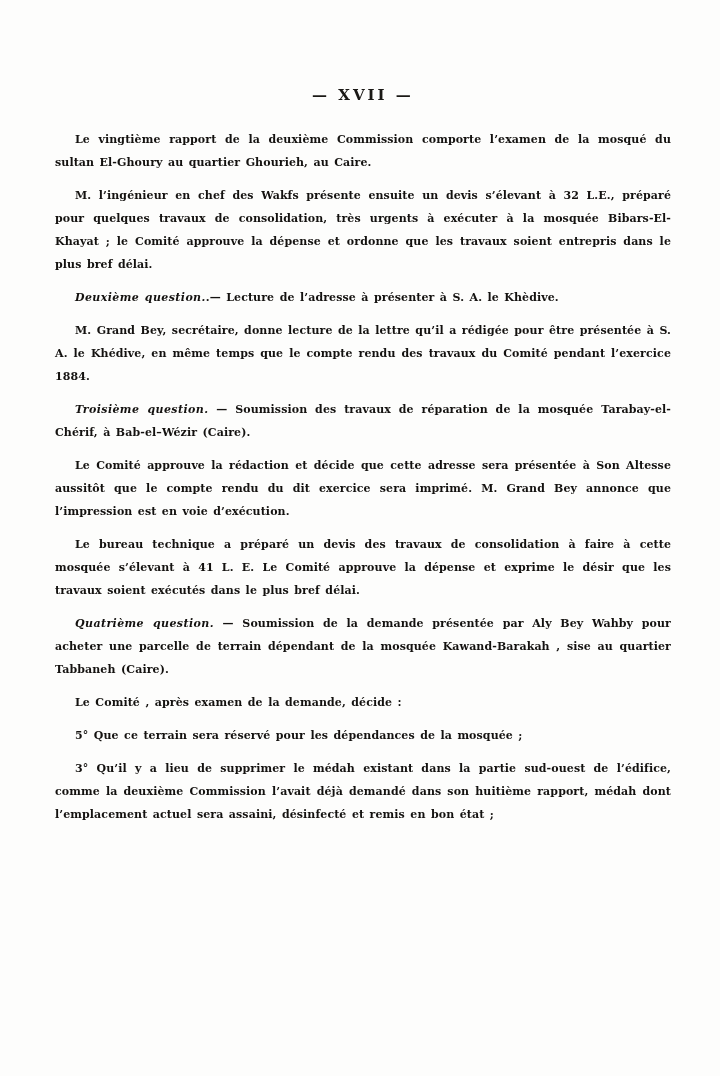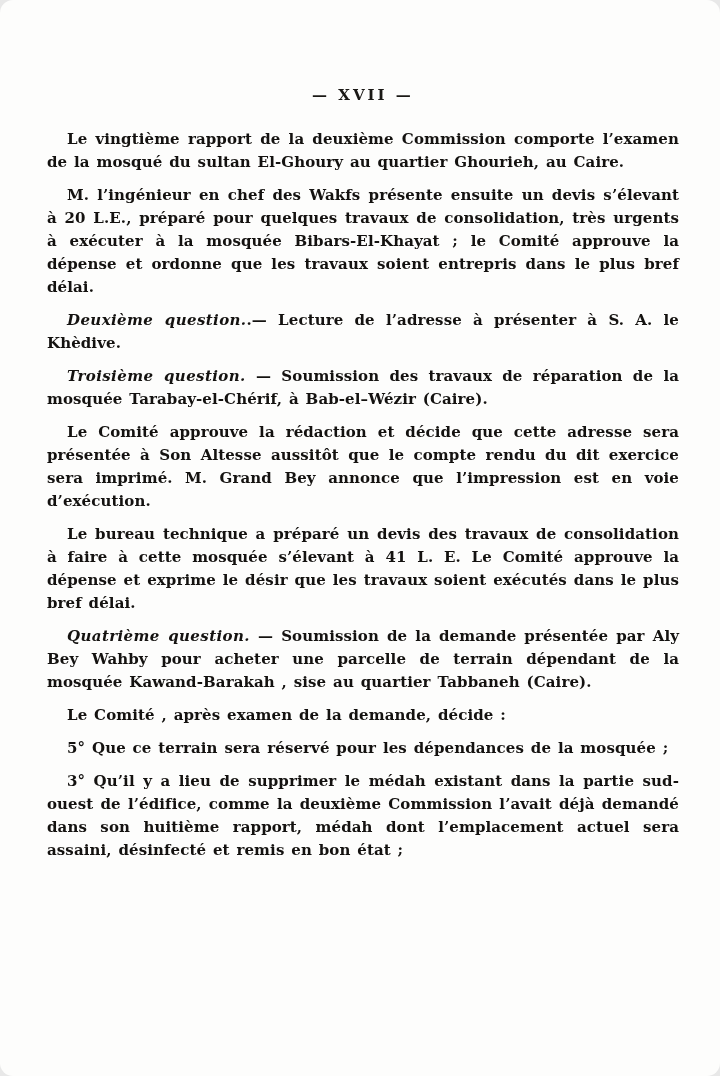--- a/index.html
+++ b/index.html
@@ -9,39 +9,38 @@
     font-family: "DejaVu Serif", "Liberation Serif", serif;
   }
   .page {
     position: relative;
     width: 720px;
     height: 1076px;
     margin: 0 auto;
     background: #fdfdfc;
     color: #141210;
     overflow: hidden;
-    border-radius: 13px;
   }
   .content {
     position: absolute;
     left: 47px;
     top: 86px;
     width: 632px;
   }
   .pagenum {
     text-align: center;
     font-weight: 700;
     font-size: 15px;
     letter-spacing: 3px;
     margin: 0 0 24px 0;
     color: #1a1815;
   }
   p.para {
-    margin: 0;
-    font-size: 15px;
+    margin: 8px;
+    font-size: 11px;
     line-height: 23px;
     font-weight: 700;
     text-align: justify;
     text-indent: 20px;
     letter-spacing: 0.1px;
     word-spacing: 1.5px;
   }
   p.para + p.para { margin-top: 10px; }
   p.para.flow { margin-top: 1px; }
   p.para.question { margin-top: 13px; }
@@ -53,24 +52,25 @@
 </style>
 </head>
 <body>
 
 <div class="page">
   <div class="content">
 
     <div class="pagenum">— XVII —</div>
 
     <p class="para">Le vingtième rapport de la deuxième Commission comporte l’examen de la mosqué du sultan El-Ghoury au quartier Ghourieh, au Caire.</p>
-    <p class="para">M. l’ingénieur en chef des Wakfs présente ensuite un devis s’élevant à 20 L.E., préparé pour quelques travaux de consolidation, très urgents à exécuter à la mosquée Bibars-El-Khayat ; le Comité approuve la dépense et ordonne que les travaux soient entrepris dans le plus bref délai.</p>
+    <p class="para">M. l’ingénieur en chef des Wakfs présente ensuite un devis s’élevant à 32 L.E., préparé pour quelques travaux de consolidation, très urgents à exécuter à la mosquée Bibars-El-Khayat ; le Comité approuve la dépense et ordonne que les travaux soient entrepris dans le plus bref délai.</p>
 
     <p class="para question"><span class="q-lead">Deuxième question.</span><span>.— Lecture de l’adresse à présenter à S. A. le Khèdive.</span></p>
 
+    <p class="para">M. Grand Bey, secrétaire, donne lecture de la lettre qu’il a rédigée pour être présentée à S. A. le Khédive, en même temps que le compte rendu des travaux du Comité pendant l’exercice 1884.</p>
     <p class="para question"><span class="q-lead">Troisième question.</span><span> — Soumission des travaux de réparation de la mosquée Tarabay-el-Chérif, à Bab-el–Wézir (Caire).</span></p>
 
     <p class="para">Le Comité approuve la rédaction et décide que cette adresse sera présentée à Son Altesse aussitôt que le compte rendu du dit exercice sera imprimé. M. Grand Bey annonce que l’impression est en voie d’exécution.</p>
 
     <p class="para">Le bureau technique a préparé un devis des travaux de consolidation à faire à cette mosquée s’élevant à 41 L. E. Le Comité approuve la dépense et exprime le désir que les travaux soient exécutés dans le plus bref délai.</p>
 
     <p class="para question"><span class="q-lead">Quatrième question.</span><span> — Soumission de la demande présentée par Aly Bey Wahby pour acheter une parcelle de terrain dépendant de la mosquée Kawand-Barakah , sise au quartier Tabbaneh (Caire).</span></p>
 
     <p class="para">Le Comité , après examen de la demande, décide :</p>
     <p class="para item">5° Que ce terrain sera réservé pour les dépendances de la mosquée ;</p>

